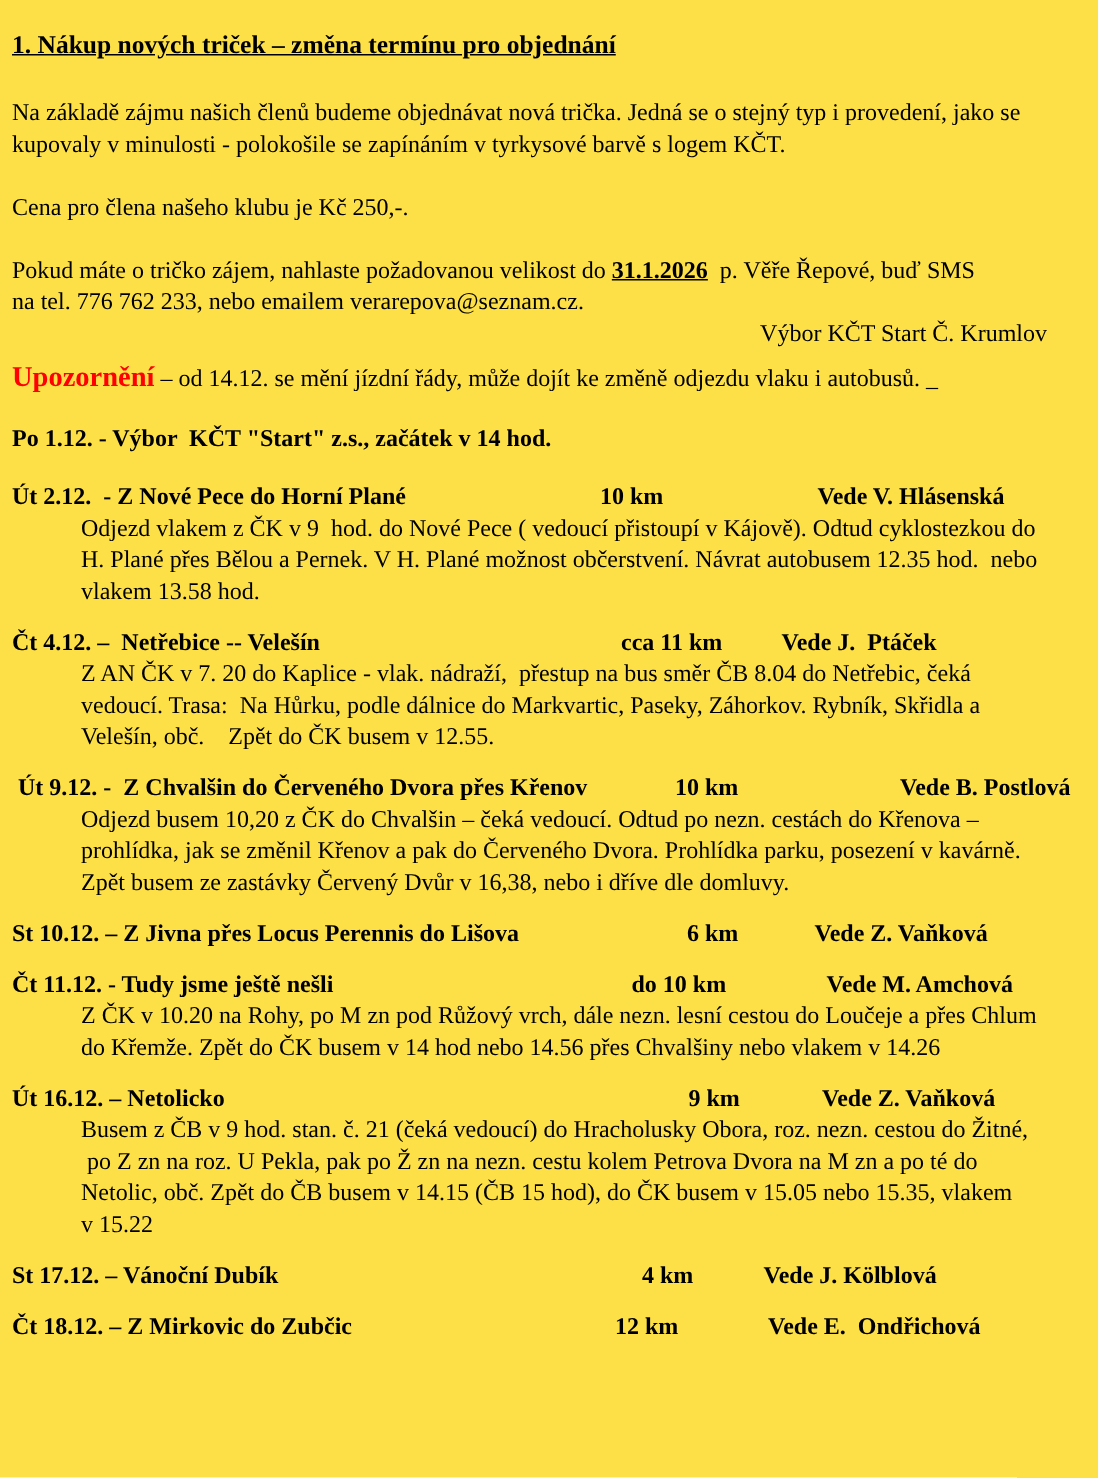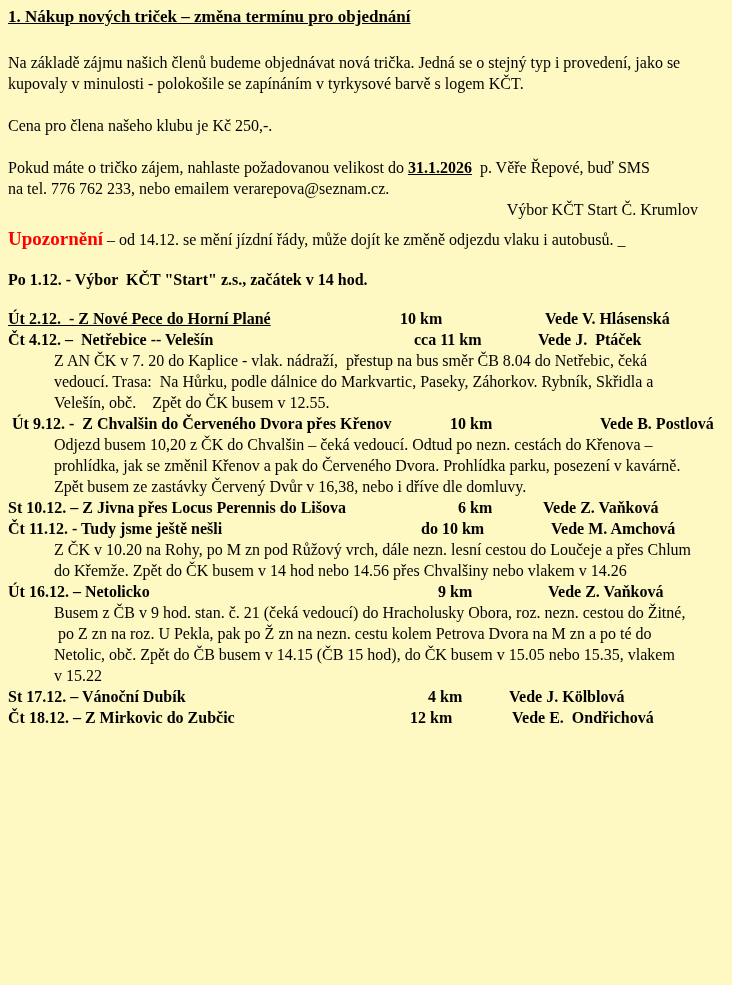--- a/index.html
+++ b/index.html
@@ -1,47 +1,47 @@
 <!DOCTYPE html>
 <html><head>
 <meta charset="utf-8">
 <style>
   html,body{margin:0;padding:0;background:#ffffff;}
   .page{
     position:relative;
     width:732px;height:985px;
     box-sizing:border-box;
-    padding:6px 8px 0 8px;
-    background:#fef9c3;
+    padding:19px 8px 0 8px;
+    background:#fde047;
     font-family:"Liberation Serif","DejaVu Serif",serif;
     font-size:16px;color:#000000;
     line-height:21px;
     overflow:hidden;
   }
   .h1{
     font-weight:bold;font-size:17px;line-height:22px;
     text-decoration:underline;white-space:pre;
   }
   .intro{margin-top:24px;white-space:pre-wrap;}
   .intro .deadline{font-weight:bold;text-decoration:underline;}
   .sig{text-align:right;padding-right:26px;}
   .notice{margin-top:7px;white-space:pre;line-height:24px;}
   .notice-label{font-weight:bold;font-size:19px;}
   .meeting{margin-top:17px;font-weight:bold;white-space:pre;}
-  .event{}
-  .event.first{margin-top:18px;text-decoration:underline;}
+  .event{margin-top:13px;}
+  .event.first{margin-top:18px;}
   .event-header{position:relative;font-weight:bold;white-space:pre;height:21px;}
   .ev-km,.ev-leader{position:absolute;top:0;}
   .event-desc{margin-left:46px;white-space:pre;}
   .e0 .ev-km{left:392px}.e0 .ev-leader{left:537px}
-  .e1 .ev-km{left:406px}.e1 .ev-leader{left:530px}
+  .e1 .ev-km{left:406px}.e1 .ev-leader{left:513px}
   .e2 .ev-km{left:442px}.e2 .ev-leader{left:592px}
   .e3 .ev-km{left:450px}.e3 .ev-leader{left:535px}
   .e4 .ev-km{left:413px}.e4 .ev-leader{left:543px}
-  .e5 .ev-km{left:430px}.e5 .ev-leader{left:540px}
+  .e5 .ev-km{left:451px}.e5 .ev-leader{left:540px}
   .e6 .ev-km{left:420px}.e6 .ev-leader{left:501px}
   .e7 .ev-km{left:402px}.e7 .ev-leader{left:504px}
 </style>
 </head>
 <body>
 
 <div class="page">
 
   <div class="h1">1. Nákup nových triček – změna termínu pro objednání</div>
 
@@ -52,20 +52,23 @@
 na tel. 776 762 233, nebo emailem verarepova@seznam.cz.</span></div>
 
   <div class="sig">Výbor KČT Start Č. Krumlov</div>
 
   <div class="notice"><span class="notice-label" style="color: rgb(255, 0, 0); margin-top: 28px;">Upozornění</span><span> – od 14.12. se mění jízdní řády, může dojít ke změně odjezdu vlaku i autobusů. </span><span>_</span></div>
 
   <div class="meeting">Po 1.12. - Výbor  KČT "Start" z.s., začátek v 14 hod.</div>
 
   <div class="event first e0">
     <div class="event-header"><span>Út 2.12.  - </span><span>Z Nové Pece do Horní Plané</span><span class="ev-km">10 km</span><span class="ev-leader">Vede V. Hlásenská</span></div>
+    <div class="event-desc">Odjezd vlakem z ČK v 9  hod. do Nové Pece ( vedoucí přistoupí v Kájově). Odtud cyklostezkou do
+H. Plané přes Bělou a Pernek. V H. Plané možnost občerstvení. Návrat autobusem 12.35 hod.  nebo
+vlakem 13.58 hod.</div>
   </div>
 
   <div class="event e1">
     <div class="event-header"><span>Čt 4.12. –  </span><span>Netřebice -- Velešín</span><span class="ev-km">cca 11 km</span><span class="ev-leader">Vede J.  Ptáček</span></div>
     <div class="event-desc">Z AN ČK v 7. 20 do Kaplice - vlak. nádraží,  přestup na bus směr ČB 8.04 do Netřebic, čeká
 vedoucí. Trasa:  Na Hůrku, podle dálnice do Markvartic, Paseky, Záhorkov. Rybník, Skřidla a
 Velešín, obč.    Zpět do ČK busem v 12.55.</div>
   </div>
 
   <div class="event e2">

